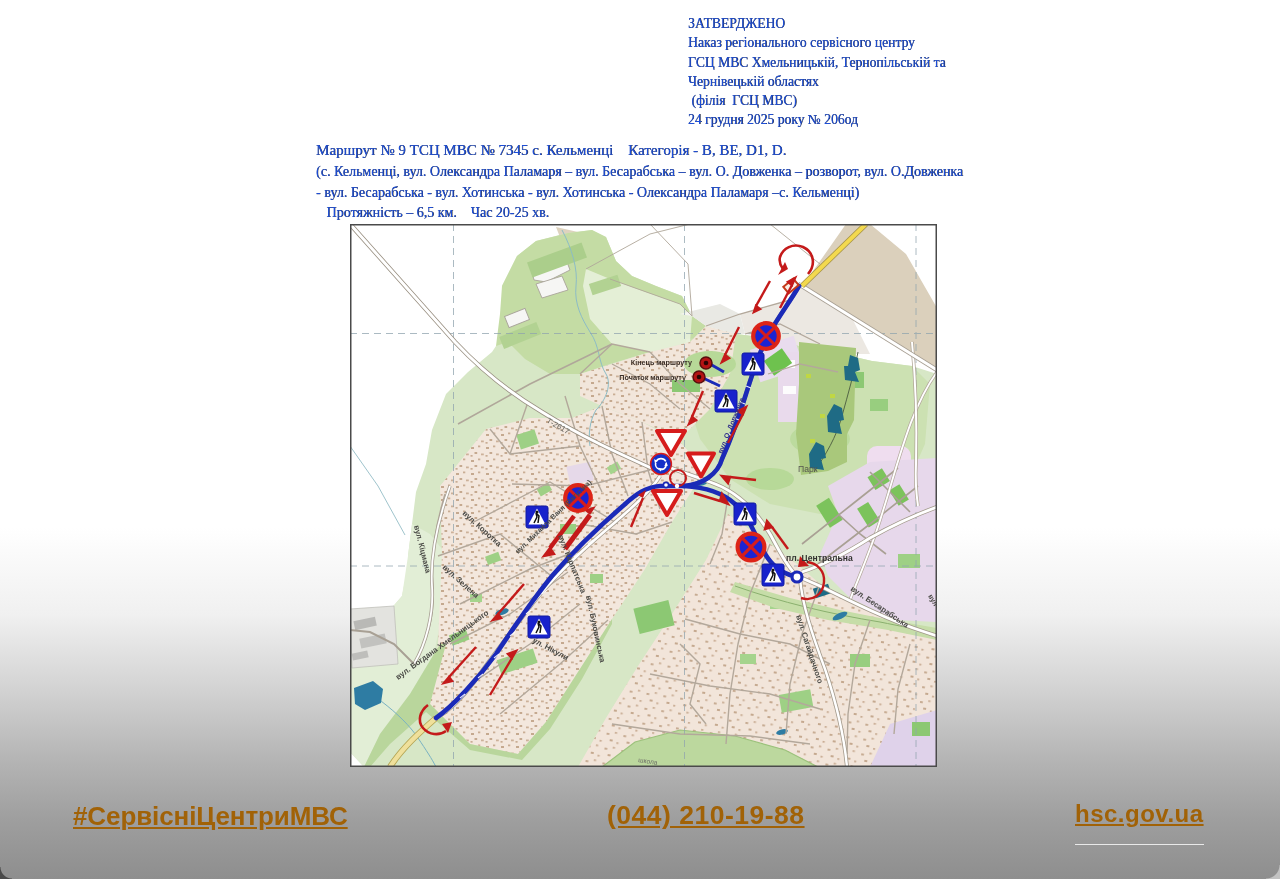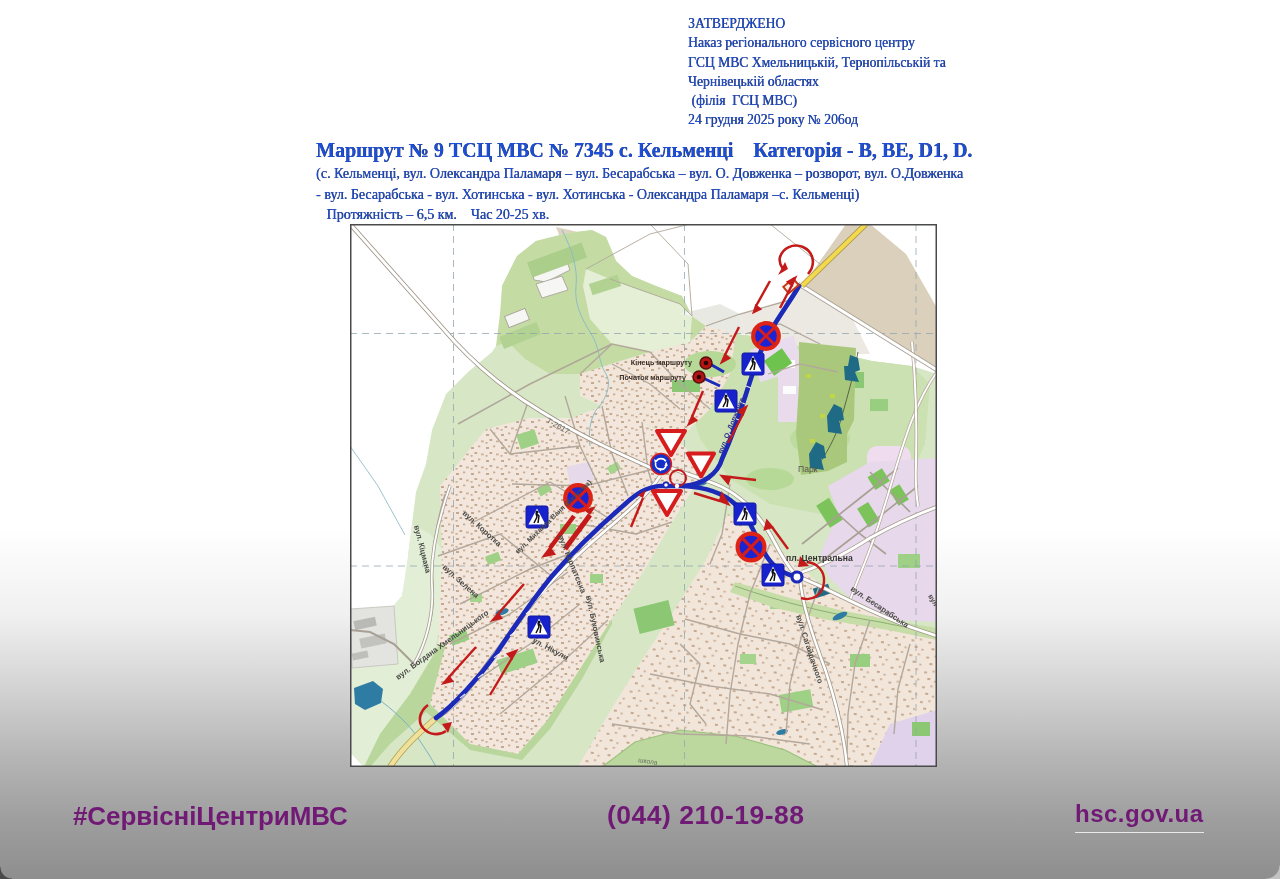--- a/index.html
+++ b/index.html
@@ -2,33 +2,33 @@
 <html><head>
 <meta charset="utf-8">
 <style>
   html,body{margin:0;padding:0;}
   body{width:1280px;height:879px;overflow:hidden;position:relative;
     background:linear-gradient(180deg,#ffffff 0%,#ffffff 60%,#f0f0f0 70%,#d4d4d4 78%,#b6b6b6 86%,#9f9f9f 93%,#8e8e8e 100%);
     font-family:"Liberation Sans",sans-serif;}
   .doc{font-family:"Liberation Serif",serif;color:#1d4ed8;text-shadow:0.35px 0 0 #2a2a2a;}
   .hdr{position:absolute;left:688px;top:14px;font-size:13.6px;line-height:19.3px;}
   .ttl{position:absolute;left:316px;top:140px;font-size:14px;line-height:20.8px;white-space:nowrap;}
-  .foot{position:absolute;color:#701a75;font-weight:bold;font-size:26px;letter-spacing:0.5px;}
+  .foot{position:absolute;color:#a16207;font-weight:bold;font-size:26px;letter-spacing:0.5px;text-decoration:underline;}
 </style>
 </head>
 <body>
 
 <div class="doc hdr">ЗАТВЕРДЖЕНО<br>
 Наказ регіонального сервісного центру<br>
 ГСЦ МВС Хмельницькій, Тернопільській та<br>
 Чернівецькій областях<br>
 &nbsp;(філія&nbsp; ГСЦ МВС)<br>
 24 грудня 2025 року № 206од</div>
 
-<div class="doc ttl"><span style="font-size:20px;font-weight:bold;">Маршрут № 9 ТСЦ МВС № 7345 с. Кельменці&nbsp;&nbsp;&nbsp;&nbsp;Категорія - В, ВЕ, D1, D.</span><br>
+<div class="doc ttl"><span style="font-size:15px;font-weight:normal;">Маршрут № 9 ТСЦ МВС № 7345 с. Кельменці&nbsp;&nbsp;&nbsp;&nbsp;Категорія - В, ВЕ, D1, D.</span><br>
 (с. Кельменці, вул. Олександра Паламаря – вул. Бесарабська – вул. О. Довженка – розворот, вул. О.Довженка<br>
 - вул. Бесарабська - вул. Хотинська - вул. Хотинська - Олександра Паламаря –с. Кельменці)<br>
 &nbsp;&nbsp;&nbsp;Протяжність – 6,5 км.&nbsp;&nbsp;&nbsp;&nbsp;Час 20-25 хв.</div>
 
 <svg id="map" style="position:absolute;left:350px;top:224px;filter:blur(0.3px);" width="587" height="543" viewBox="0 0 587 543">
   <defs>
 
     <pattern id="bld" width="15" height="13" patternUnits="userSpaceOnUse">
       <rect x="1" y="2" width="3" height="2" fill="#c5a98f"></rect>
       <rect x="8" y="0.5" width="2.3" height="1.8" fill="#c9ad94"></rect>
@@ -521,16 +521,16 @@
   <text x="288" y="538" transform="rotate(8 288 538)" font-size="6.6" font-weight="normal" fill="#6a6a64">школа</text>
   </g>
 
   <rect x="0.75" y="0.75" width="585.5" height="541.5" fill="none" stroke="#4a4a4a" stroke-width="1.5"></rect>
 </svg>
 
 <div class="foot" style="left:73px;top:801px;font-size:26px;letter-spacing:-0.1px;">#СервісніЦентриМВС</div>
 
 <div class="foot" style="left:607px;top:800px;font-size:26.5px;">(044) 210-19-88</div>
 
-<div class="foot" style="left:1075px;top:800px;font-size:24px;border-bottom:1.5px solid #e9e9e9;padding-bottom:4px;">hsc.gov.ua</div>
+<div class="foot" style="left:1075px;top:800px;font-size:24px;border-bottom:1.5px solid #e9e9e9;padding-bottom:16px;">hsc.gov.ua</div>
 
 <div style="position:absolute;left:0;bottom:0;width:12px;height:12px;background:radial-gradient(circle at 12px 0px, rgba(0,0,0,0) 11px, #4a4a4a 12px);"></div>
 <div style="position:absolute;right:0;bottom:0;width:14px;height:14px;background:radial-gradient(circle at 0px 0px, rgba(0,0,0,0) 13px, #c2c2c2 14px);"></div>
 
 </body></html>

